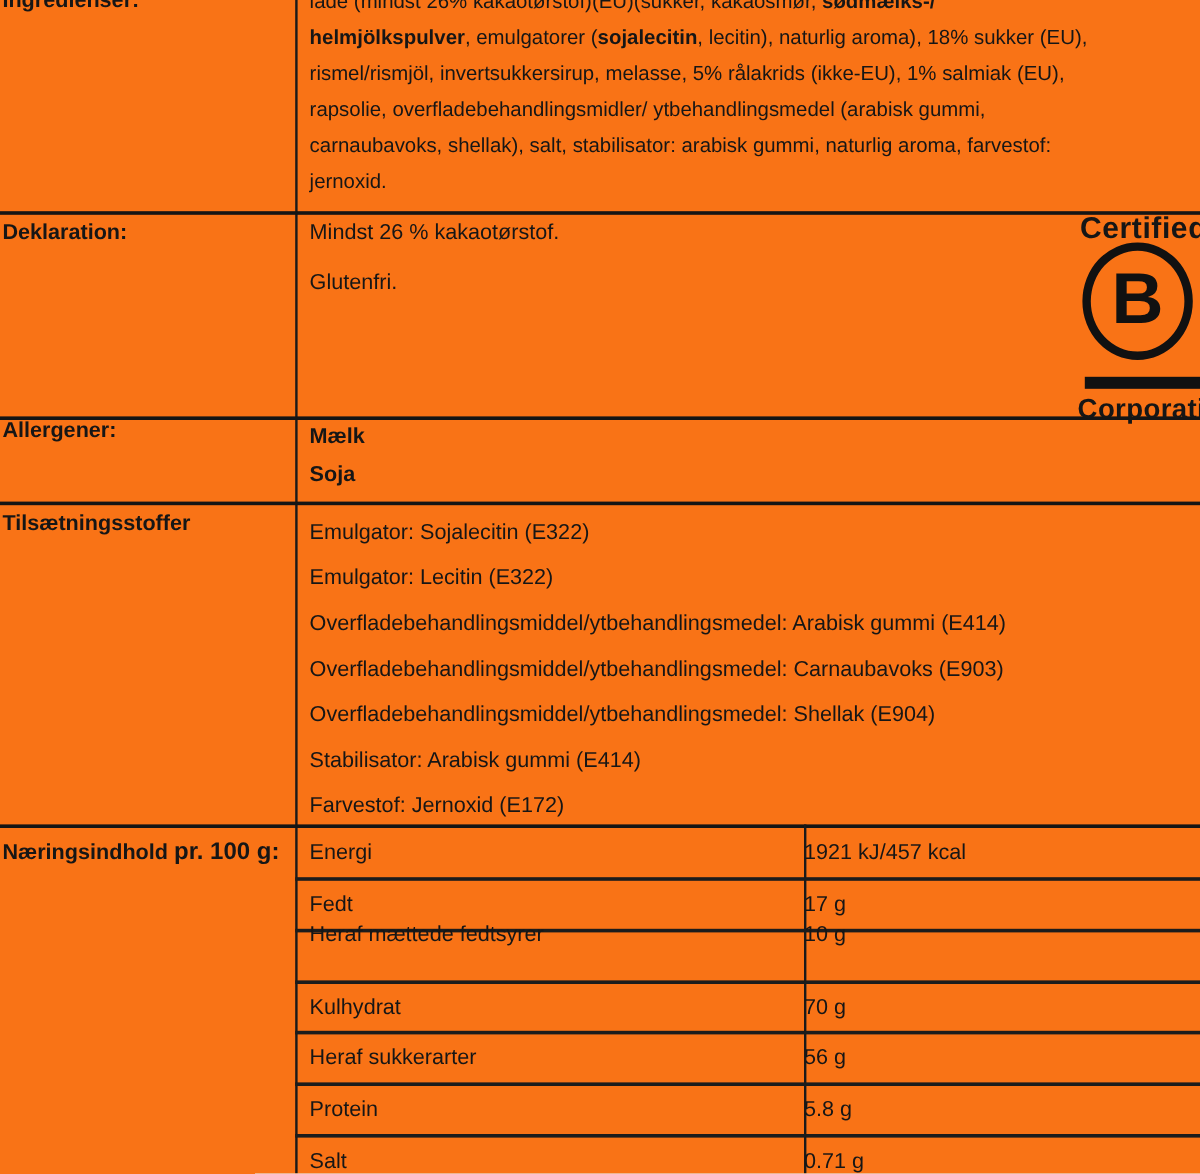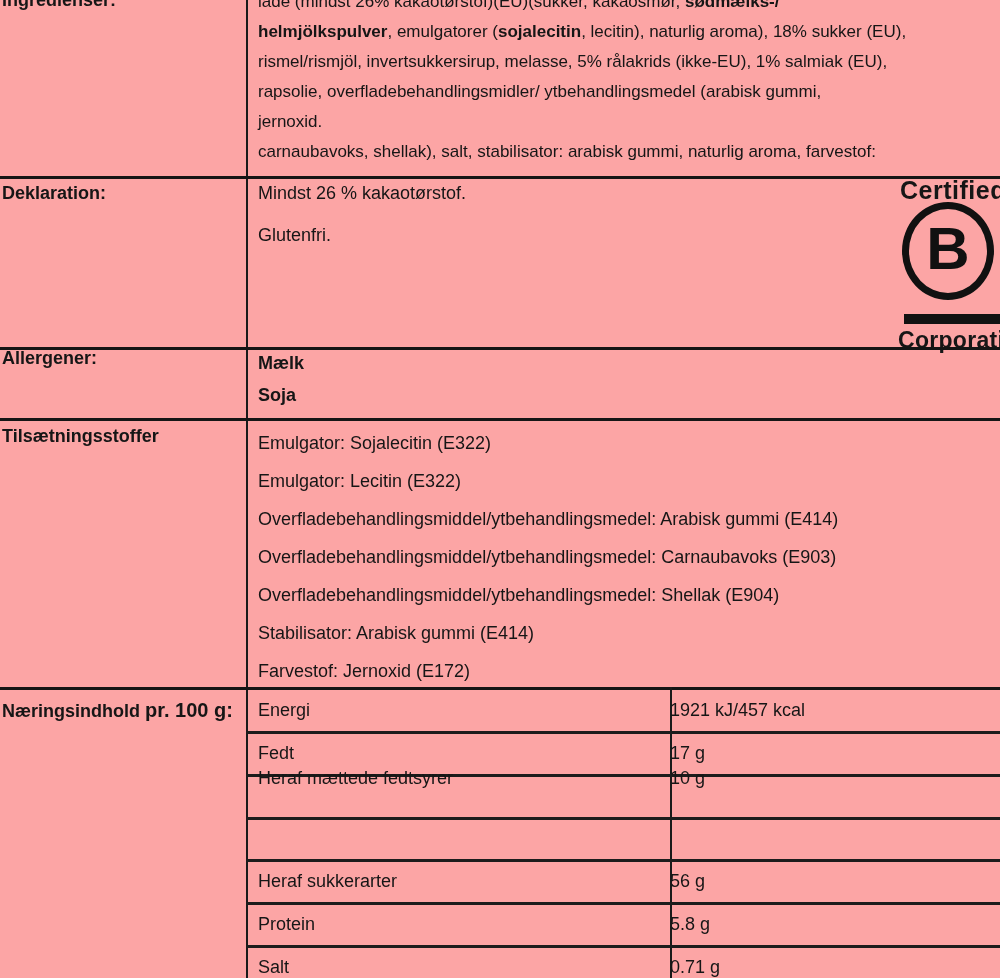--- a/index.html
+++ b/index.html
@@ -1,20 +1,20 @@
 <!DOCTYPE html>
 <html><head>
 <meta charset="utf-8">
 <style>
   html,body { margin:0; padding:0; background:#e8e8e8; }
   .page {
     position:relative;
     width:1000px; height:978px;
     margin:0 auto;
-    background:#fca5a5;
+    background:#f97316;
     overflow:hidden;
     font-family:"Liberation Sans","DejaVu Sans",sans-serif;
     color:#161616;
   }
   .abs { position:absolute; }
   
   .vline-main   { left:246px; top:0; width:2px; height:978px; background:#1a1a1a; }
   .vline-nutri  { left:670px; top:687px; width:2px; height:291px; background:#1a1a1a; }
   .hline        { left:0; width:1000px; height:3px; background:#151515; }
   .hline-nutri  { left:246px; width:754px; height:3px; background:#1c1c1c; }
@@ -62,22 +62,22 @@
   <div class="abs hline-nutri" style="top:859px;"></div>
   <div class="abs hline-nutri" style="top:902px;"></div>
   <div class="abs hline-nutri" style="top:945px;"></div>
 
   <div class="abs label" style="top:-10px;">Ingredienser:</div>
   <div class="abs ingredients">
     <div><span>lade (mindst 26% kakaotørstof)(EU)(sukker, kakaosmør, </span><span class="b">sødmælks-/</span></div>
     <div><span class="b">helmjölkspulver</span><span>, emulgatorer (</span><span class="b">sojalecitin</span><span>, lecitin), naturlig aroma), 18% sukker (EU),</span></div>
     <div>rismel/rismjöl, invertsukkersirup, melasse, 5% rålakrids (ikke-EU), 1% salmiak (EU),</div>
     <div>rapsolie, overfladebehandlingsmidler/ ytbehandlingsmedel (arabisk gummi,</div>
+    <div>carnaubavoks, shellak), salt, stabilisator: arabisk gummi, naturlig aroma, farvestof:</div>
     <div>jernoxid.</div>
-    <div>carnaubavoks, shellak), salt, stabilisator: arabisk gummi, naturlig aroma, farvestof:</div>
   </div>
 
   <div class="abs label" style="top:183px;">Deklaration:</div>
   <div class="abs content" style="top:183px;">Mindst 26 % kakaotørstof.</div>
   <div class="abs content" style="top:225px;">Glutenfri.</div>
 
   <div class="abs bcorp-certified">Certified</div>
   <div class="abs bcorp-circle">
     <span class="bcorp-b">B</span>
   </div>
@@ -109,20 +109,24 @@
     <div class="nval">1921 kJ/457 kcal</div>
   </div>
   <div class="nrow" style="top:733px;">
     <div class="nname">Fedt</div>
     <div class="nval">17 g</div>
   </div>
   <div class="nrow" style="top:758px;">
     <div class="nname">Heraf mættede fedtsyrer</div>
     <div class="nval">10 g</div>
   </div>
+  <div class="nrow" style="top:819px;">
+    <div class="nname">Kulhydrat</div>
+    <div class="nval">70 g</div>
+  </div>
   <div class="nrow" style="top:861px;">
     <div class="nname">Heraf sukkerarter</div>
     <div class="nval">56 g</div>
   </div>
   <div class="nrow" style="top:904px;">
     <div class="nname">Protein</div>
     <div class="nval">5.8 g</div>
   </div>
   <div class="nrow" style="top:947px;">
     <div class="nname">Salt</div>

